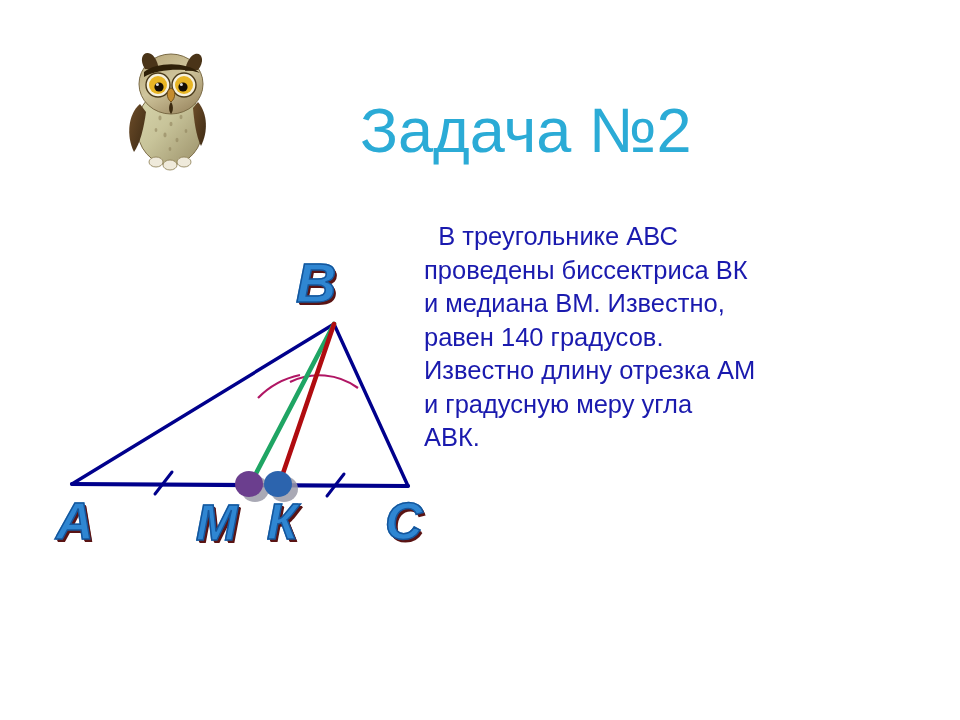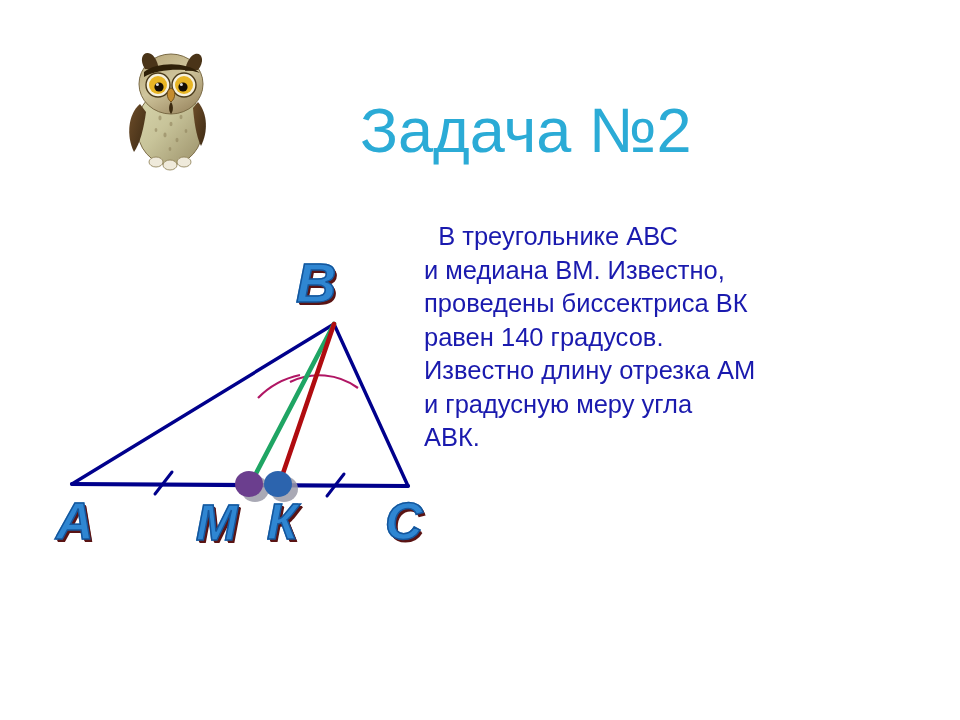--- a/index.html
+++ b/index.html
@@ -211,21 +211,21 @@
   </div>
   <div class="wa" id="lbl-K">
     <span class="wa-inner">К</span>
   </div>
   <div class="wa" id="lbl-C">
     <span class="wa-inner">С</span>
   </div>
 
   <div id="problem-text">
     <span class="ln">  В треугольнике АВС</span>
+    <span class="ln">проведены биссектриса ВК</span>
     <span class="ln">и медиана ВМ. Известно,</span>
-    <span class="ln">проведены биссектриса ВК</span>
     <span class="ln">равен 140 градусов.</span>
     <span class="ln">Известно длину отрезка АМ</span>
     <span class="ln">и градусную меру угла</span>
     <span class="ln">АВК.</span>
   </div>
 
 </div>
 
 </body></html>

